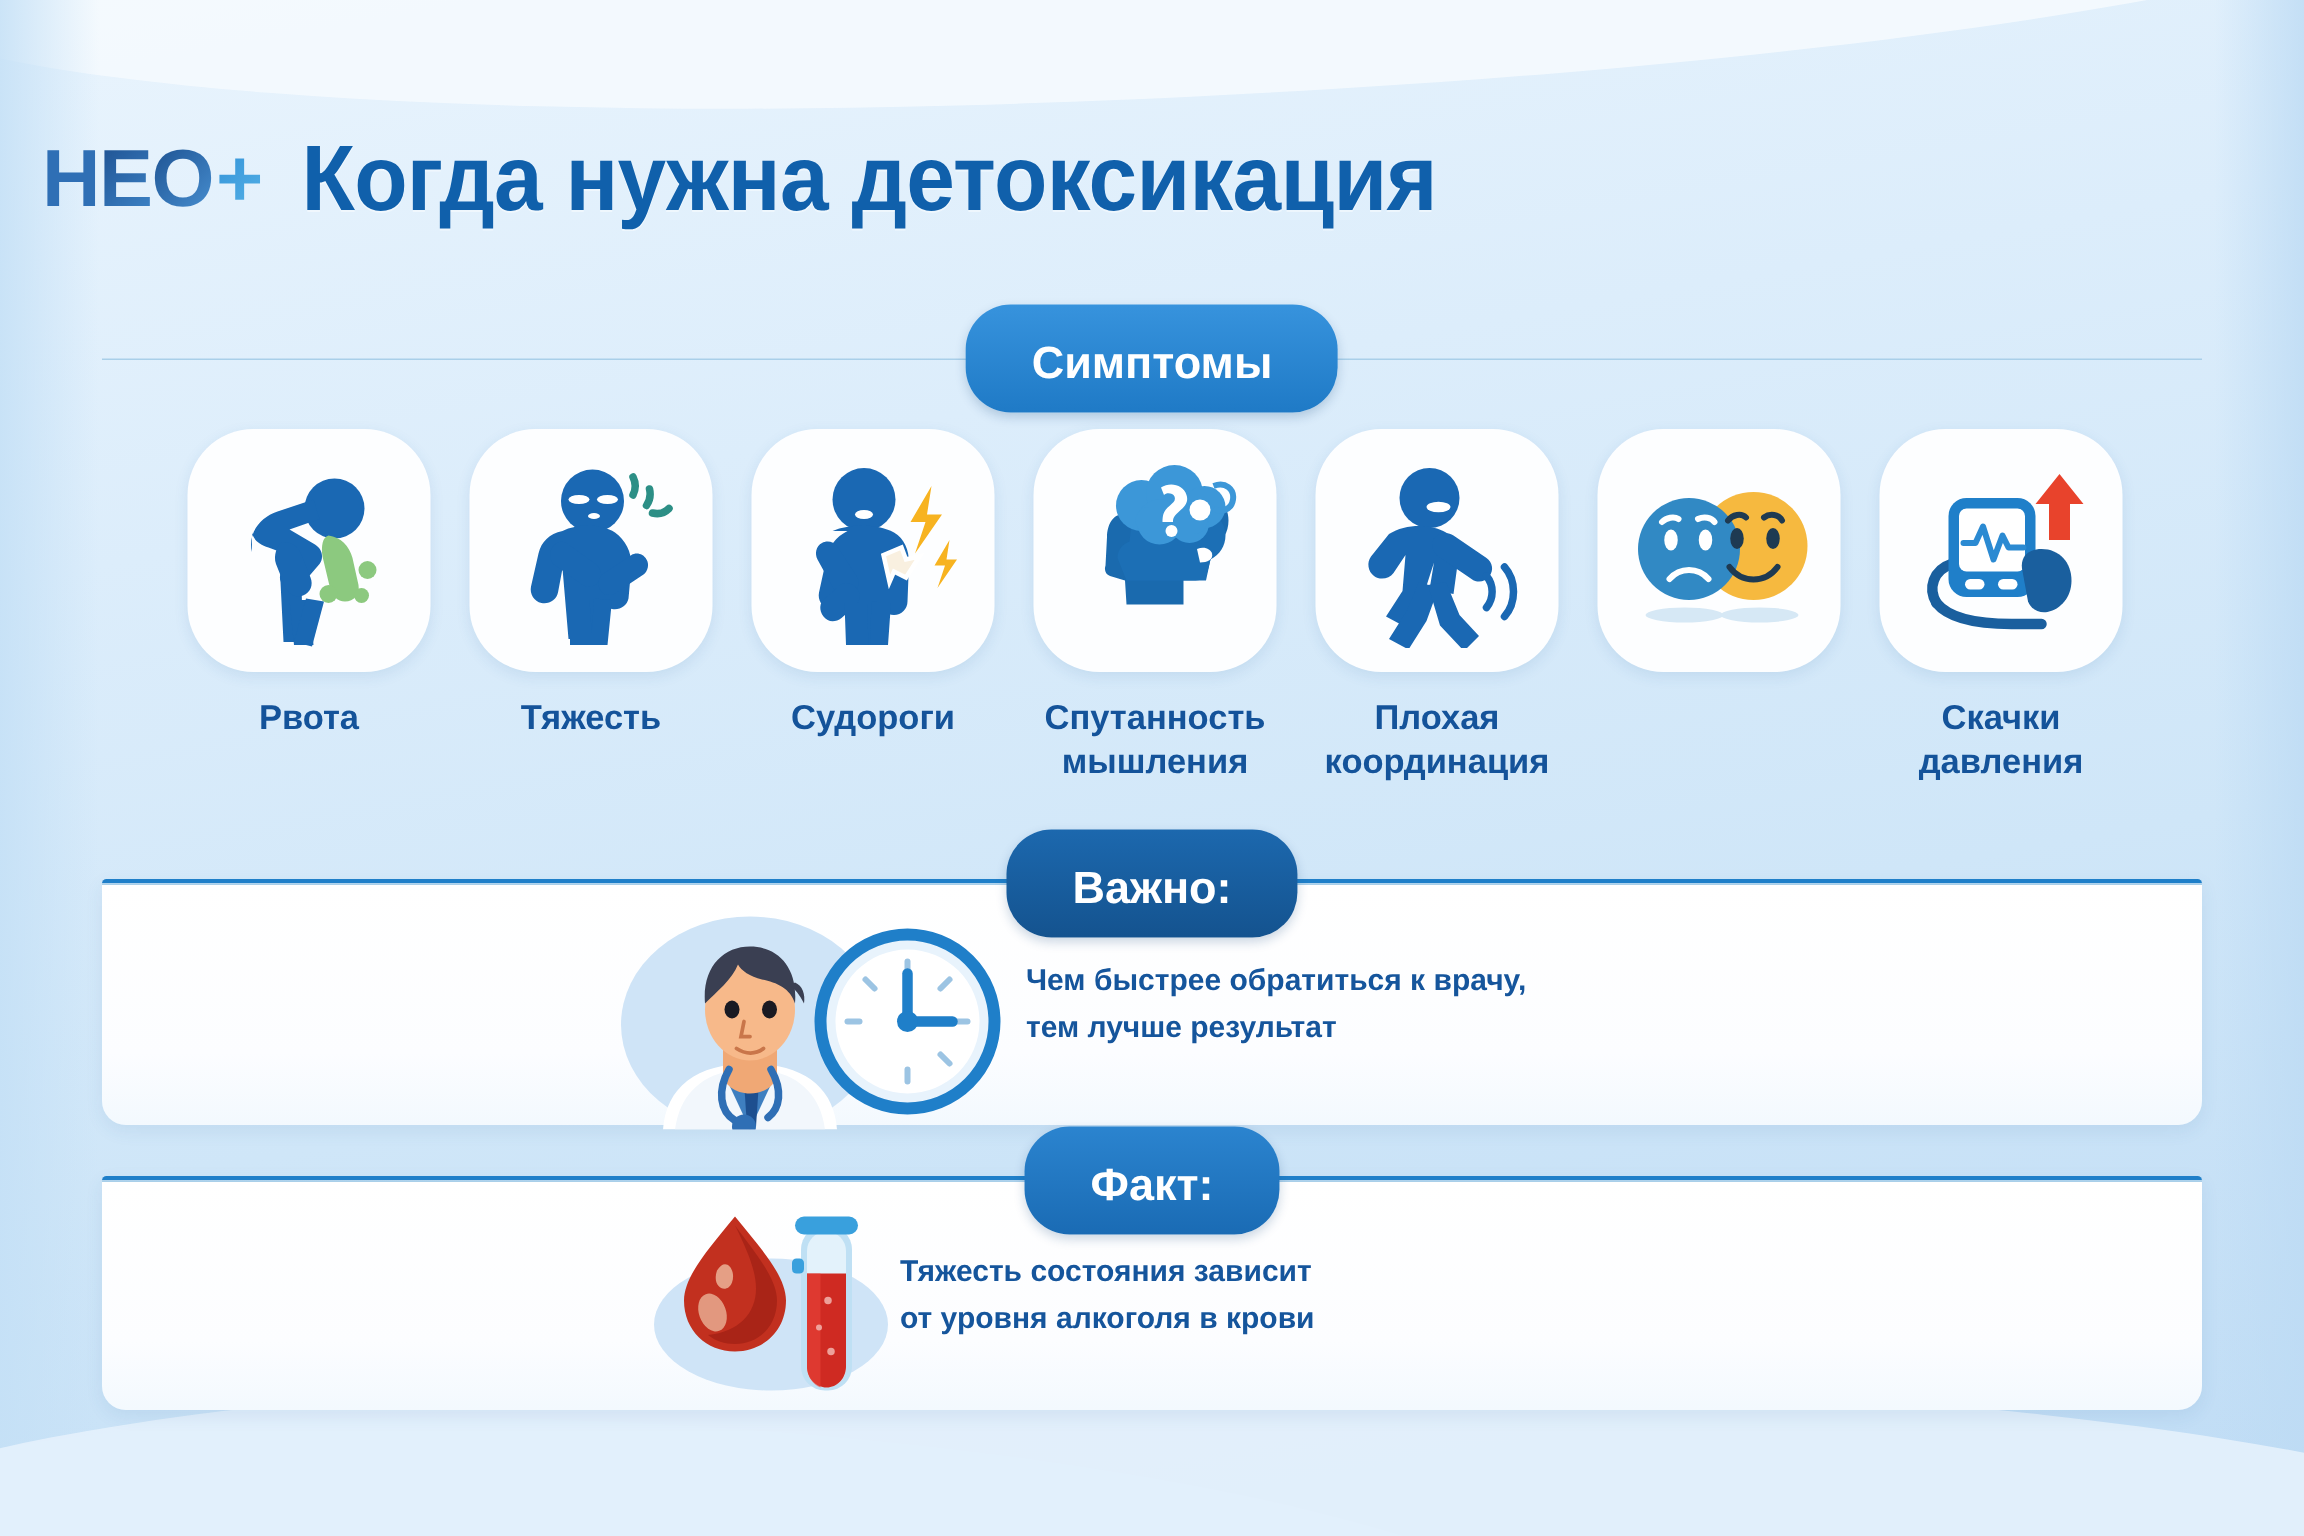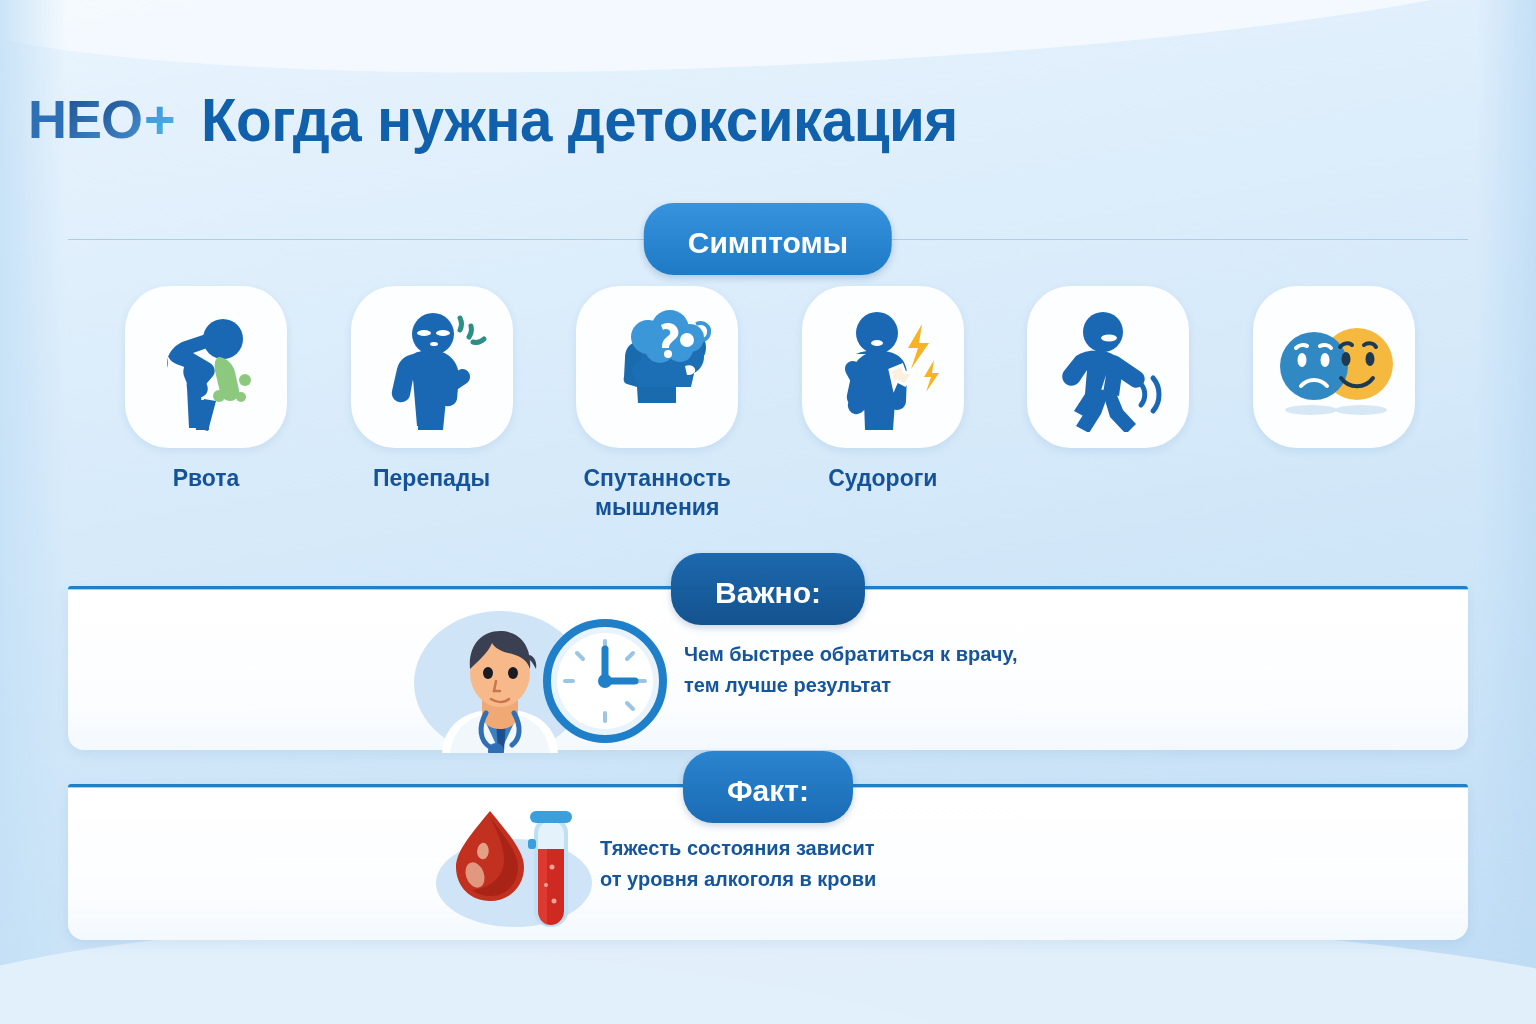--- a/index.html
+++ b/index.html
@@ -259,21 +259,44 @@
             <ellipse cx="76" cy="31" rx="7" ry="3"></ellipse>
             <ellipse cx="67" cy="42" rx="4" ry="2"></ellipse>
           </g>
           <g stroke="#2c8f86" stroke-width="5" stroke-linecap="round" fill="none">
             <path d="M93 16c2 4 2 8 0 12"></path>
             <path d="M104 24c1 4 0 8-2 11"></path>
             <path d="M106 40c4 1 8 0 11-3"></path>
           </g>
         </svg>
       </div>
-      <div class="symptom-label">Перепады</div>
+      <div class="symptom-label">Тяжесть</div>
+    </div>
+
+    <div class="symptom">
+      <div class="symptom-tile">
+        <svg width="130" height="130" viewBox="0 0 130 130">
+          <g fill="#1a68b3">
+            <circle cx="59" cy="31" r="21"></circle>
+            <path d="M38 52c12-5 30-5 41 1 7 4 10 12 10 20l-1 26c0 5-4 9-9 9s-9-4-9-9l1-18-2 47H52l-3-47-2 16c-1 5-6 8-11 7s-8-6-7-11l5-23c2-8 6-14 14-18z"></path>
+            <path d="M31 60c3-2 8-1 10 2l13 20c3 4 1 9-3 12s-9 1-12-3L28 71c-2-4-1-9 3-11z"></path>
+            <path d="M42 89c3-3 9-3 12 1 3 3 3 9-1 12l-9 8c-4 3-9 3-12-1s-3-9 1-12z"></path>
+            <path d="M46 100h15l1 28H47zM64 99l13 1-2 28H63z"></path>
+          </g>
+          <ellipse cx="59" cy="41" rx="6" ry="3" fill="#ffffff"></ellipse>
+          <g fill="#f9f0e0" stroke="#ffffff" stroke-width="3">
+            <path d="M72 68l12-5 3 8 9-2-9 14-8-4-3 7z"></path>
+          </g>
+          <g fill="#f7b320">
+            <path d="M104 22l-14 24h10l-7 21 18-26h-10z"></path>
+            <path d="M116 58l-10 17h7l-5 15 13-19h-7z"></path>
+          </g>
+        </svg>
+      </div>
+      <div class="symptom-label">Судороги</div>
     </div>
 
     <div class="symptom">
       <div class="symptom-tile">
         <svg width="130" height="130" viewBox="0 0 130 130">
           <path d="M33 56c0-8 4-15 10-15l2-7c2-6 8-10 16-10h30c13 0 23 9 23 21 0 8-4 14-10 18l-4 16c-1 4-4 6-8 6h-8v16H46l-1-16-10-3c-3-1-4-4-3-7z" fill="#1a6aae"></path>
           <path d="M40 70c0-5 3-9 8-11l1-9c2-7 9-12 18-12h26c11 0 19 7 19 17 0 7-4 13-10 16l-3 14H46z" fill="#1c6fb5"></path>
           <g fill="#3c97d8">
             <circle cx="56" cy="35" r="17"></circle>
             <circle cx="78" cy="27" r="19"></circle>
@@ -294,56 +317,35 @@
         </svg>
       </div>
       <div class="symptom-label">Спутанность
 мышления</div>
     </div>
 
     <div class="symptom">
       <div class="symptom-tile">
         <svg width="130" height="130" viewBox="0 0 130 130">
           <g fill="#1a68b3">
-            <circle cx="59" cy="31" r="21"></circle>
-            <path d="M38 52c12-5 30-5 41 1 7 4 10 12 10 20l-1 26c0 5-4 9-9 9s-9-4-9-9l1-18-2 47H52l-3-47-2 16c-1 5-6 8-11 7s-8-6-7-11l5-23c2-8 6-14 14-18z"></path>
-            <path d="M31 60c3-2 8-1 10 2l13 20c3 4 1 9-3 12s-9 1-12-3L28 71c-2-4-1-9 3-11z"></path>
-            <path d="M42 89c3-3 9-3 12 1 3 3 3 9-1 12l-9 8c-4 3-9 3-12-1s-3-9 1-12z"></path>
-            <path d="M46 100h15l1 28H47zM64 99l13 1-2 28H63z"></path>
-          </g>
-          <ellipse cx="59" cy="41" rx="6" ry="3" fill="#ffffff"></ellipse>
-          <g fill="#f9f0e0" stroke="#ffffff" stroke-width="3">
-            <path d="M72 68l12-5 3 8 9-2-9 14-8-4-3 7z"></path>
-          </g>
-          <g fill="#f7b320">
-            <path d="M104 22l-14 24h10l-7 21 18-26h-10z"></path>
-            <path d="M116 58l-10 17h7l-5 15 13-19h-7z"></path>
-          </g>
-        </svg>
-      </div>
-      <div class="symptom-label">Судороги</div>
-    </div>
-
-    <div class="symptom">
-      <div class="symptom-tile">
-        <svg width="130" height="130" viewBox="0 0 130 130">
-          <g fill="#1a68b3">
             <circle cx="60" cy="30" r="20"></circle>
             <path d="M33 54c11-7 28-7 38-1 6 4 9 11 8 19l-3 22-16-3 3-18-9 28-10 15-13-7 11-17 2-24-8 12c-3 4-9 5-13 2s-5-9-2-13z"></path>
             <path d="M63 57c3-4 9-5 13-2l22 15c4 3 5 8 2 12s-8 5-12 2L66 69c-4-3-5-8-3-12z"></path>
             <path d="M53 86l13 4-8 22-12 19-13-7 12-19z"></path>
             <path d="M59 88l12-2 9 22 13 14-10 10-16-17z"></path>
           </g>
           <ellipse cx="66" cy="36" rx="8" ry="3.5" fill="#ffffff"></ellipse>
           <g fill="none" stroke="#1a68b3" stroke-width="5" stroke-linecap="round">
             <path d="M98 82c5 6 5 15 0 21"></path>
             <path d="M110 76c8 9 8 24 0 33"></path>
           </g>
         </svg>
       </div>
+      <div class="symptom-label">Плохая
+координация</div>
     </div>
 
     <div class="symptom">
       <div class="symptom-tile">
         <svg width="130" height="130" viewBox="0 0 130 130">
           <ellipse cx="42" cy="108" rx="26" ry="5" fill="#d6e8f5"></ellipse>
           <ellipse cx="92" cy="108" rx="26" ry="5" fill="#d6e8f5"></ellipse>
           <circle cx="88" cy="62" r="36" fill="#f6b93f"></circle>
           <circle cx="45" cy="64" r="34" fill="#3189c4"></circle>
           <g fill="#ffffff">
@@ -361,20 +363,39 @@
           </g>
           <g fill="none" stroke="#1e3a52" stroke-width="4" stroke-linecap="round">
             <path d="M71 45c3-4 9-5 12-2"></path>
             <path d="M95 43c4-3 10-2 12 2"></path>
             <path d="M72 76c8 11 24 11 32 0"></path>
           </g>
         </svg>
       </div>
     </div>
 
+    <div class="symptom">
+      <div class="symptom-tile">
+        <svg width="130" height="130" viewBox="0 0 130 130">
+          <path d="M22 100c-6-10-2-22 10-26l10-3" fill="none" stroke="#1a5f9e" stroke-width="7" stroke-linecap="round"></path>
+          <path d="M22 100c8 10 26 14 50 14h20" fill="none" stroke="#1a5f9e" stroke-width="7" stroke-linecap="round"></path>
+          <rect x="30" y="30" width="58" height="66" rx="12" fill="#1f7fc9"></rect>
+          <rect x="37" y="37" width="44" height="42" rx="5" fill="#ffffff"></rect>
+          <path d="M40 60h8l5-11 7 22 6-16 4 8h10" fill="none" stroke="#2b8ad2" stroke-width="4" stroke-linejoin="round" stroke-linecap="round"></path>
+          <g fill="#ffffff">
+            <rect x="41" y="84" width="13" height="7" rx="3.5"></rect>
+            <rect x="63" y="84" width="13" height="7" rx="3.5"></rect>
+          </g>
+          <path d="M92 64c12 0 20 9 20 21 0 11-7 19-16 21-6 1-11-2-13-7l-4-22c-1-8 4-13 13-13z" fill="#1a5f9e"></path>
+          <path d="M104 14l16 20h-9v24h-14V34h-9z" fill="#e8432c"></path>
+        </svg>
+      </div>
+      <div class="symptom-label">Скачки
+давления</div>
+    </div>
   </div>
 
   <div class="info-card" id="card-important">
     <div class="card-art" id="art-doctor">
       <svg width="280" height="150" viewBox="0 0 280 150">
         <ellipse cx="110" cy="80" rx="86" ry="72" fill="#cfe4f7"></ellipse>
         <path d="M52 150c2-28 22-44 58-44s56 16 58 44z" fill="#ffffff"></path>
         <path d="M60 150c3-22 16-35 36-39l14 39z" fill="#f2f7fc"></path>
         <path d="M160 150c-3-22-16-35-36-39l-14 39z" fill="#f2f7fc"></path>
         <path d="M96 106h28l-14 24z" fill="#2f6fb5"></path>

